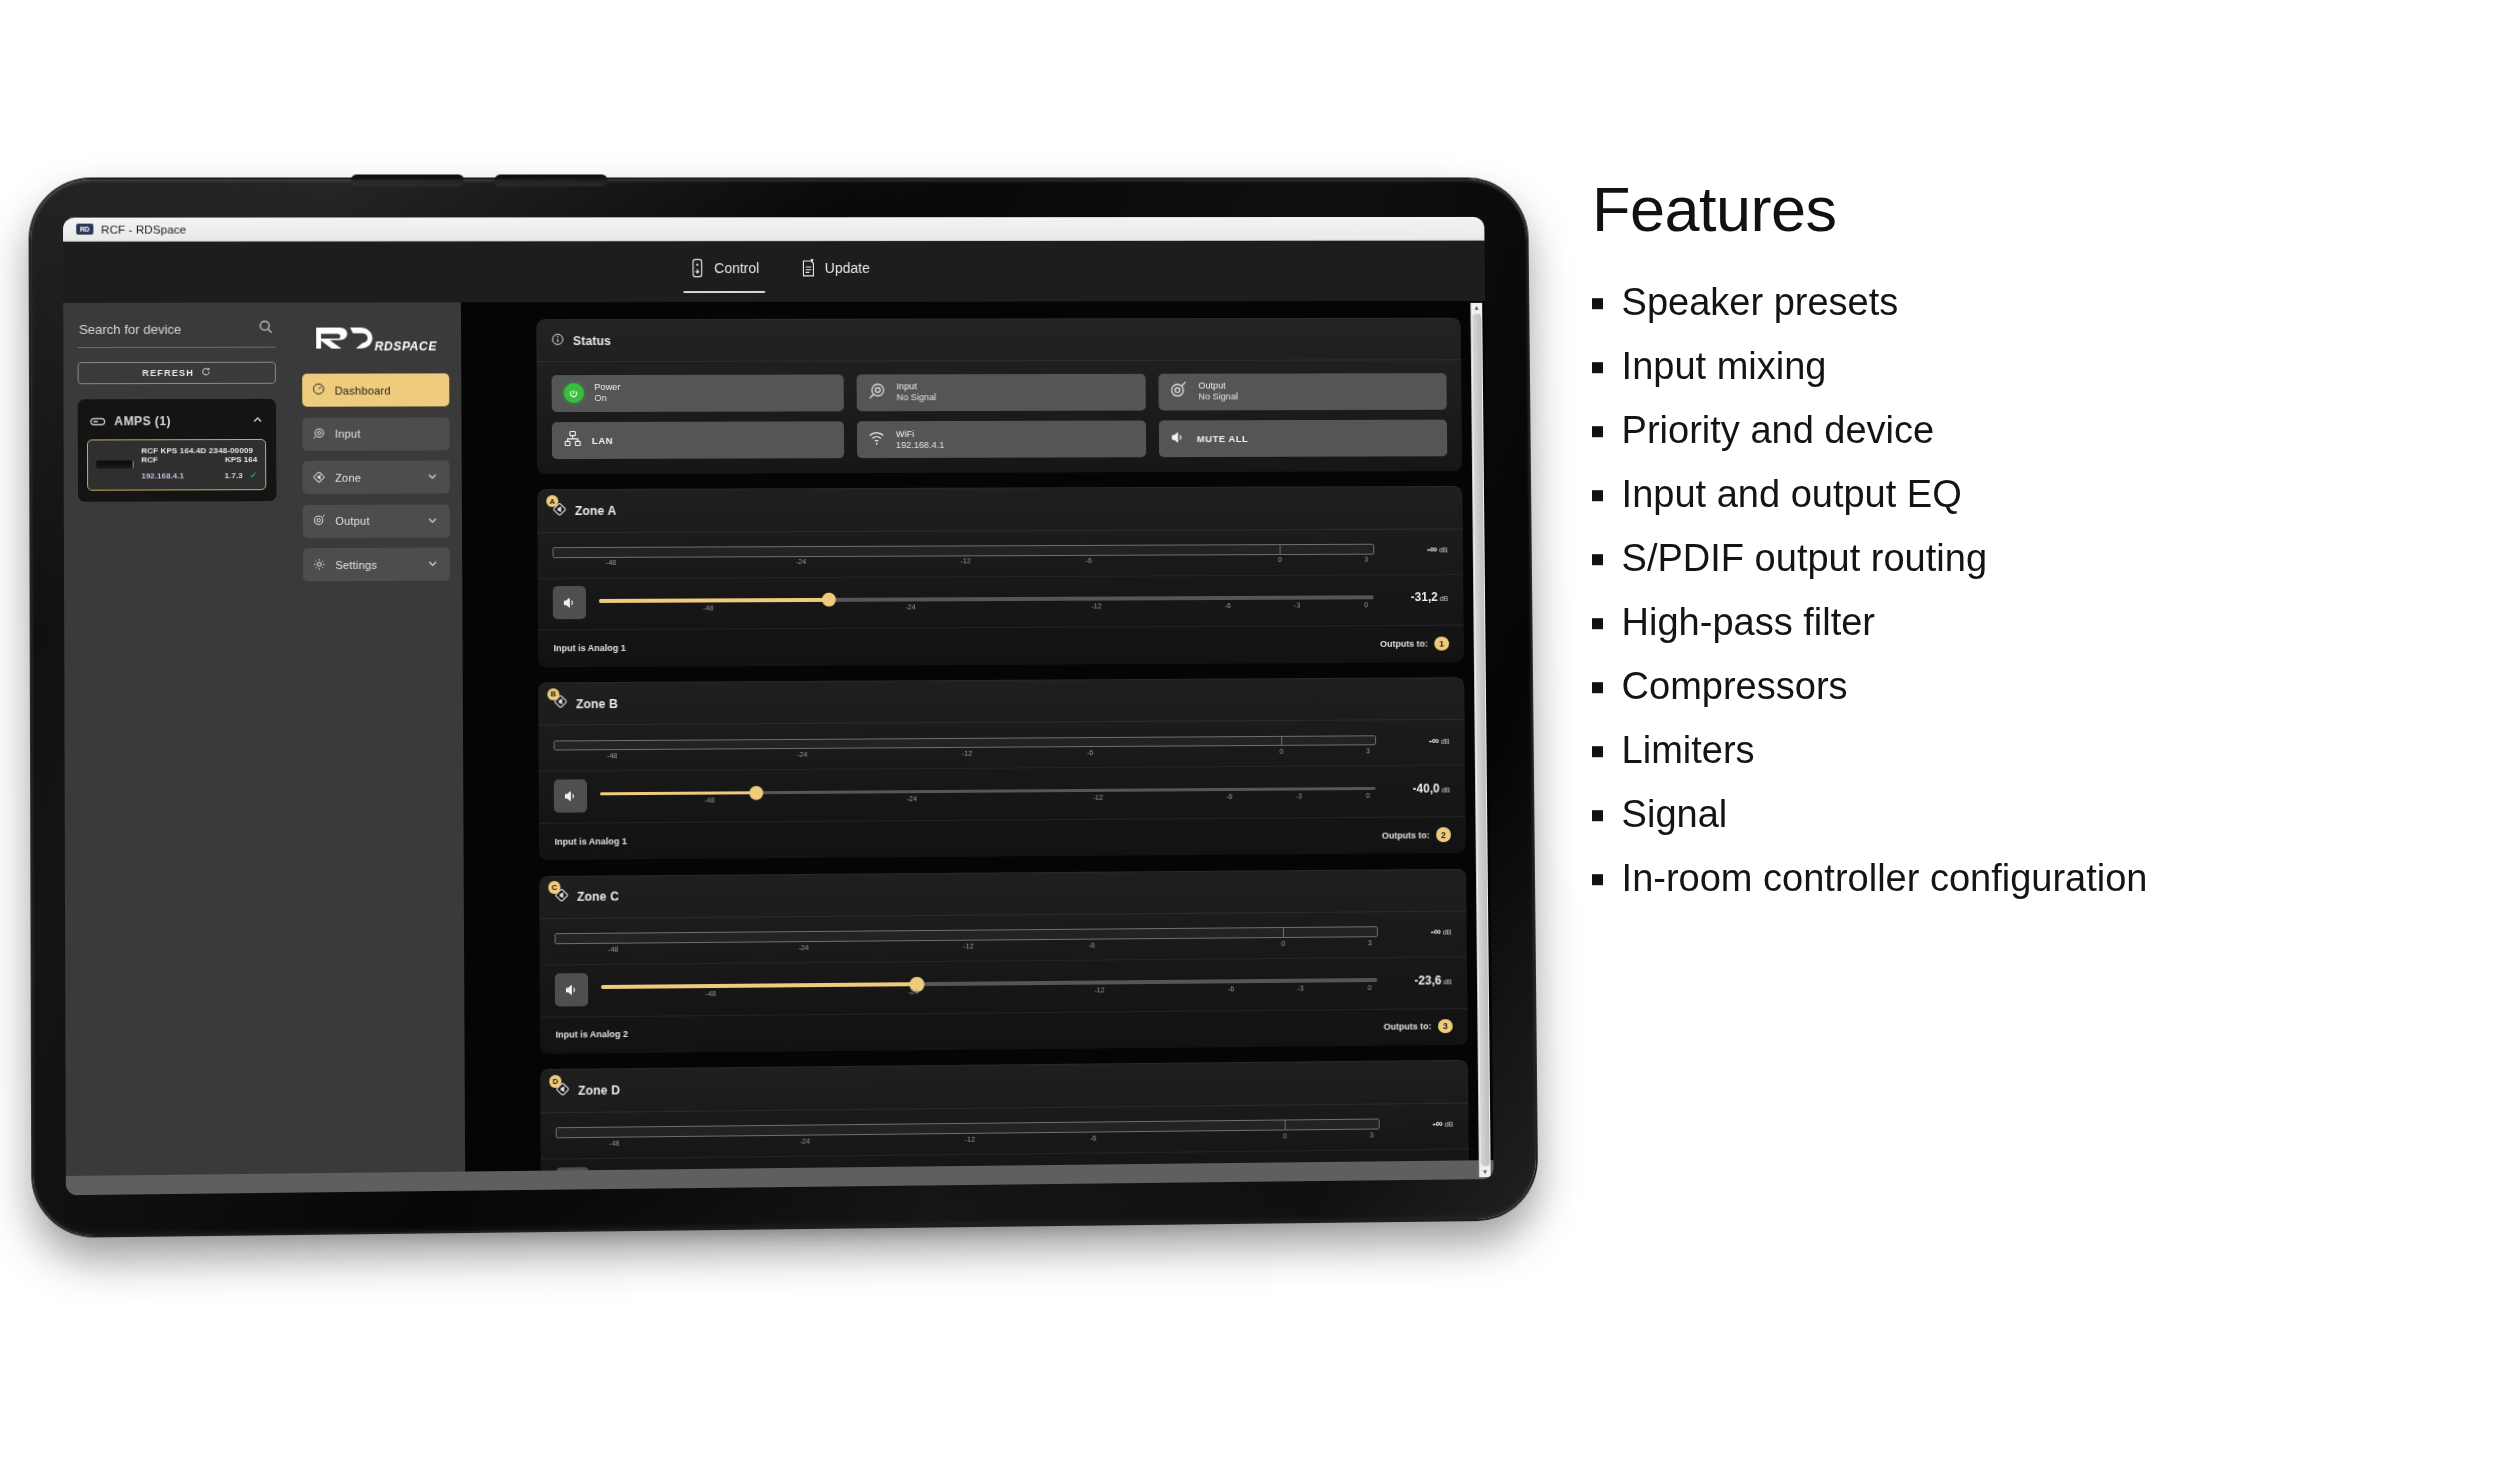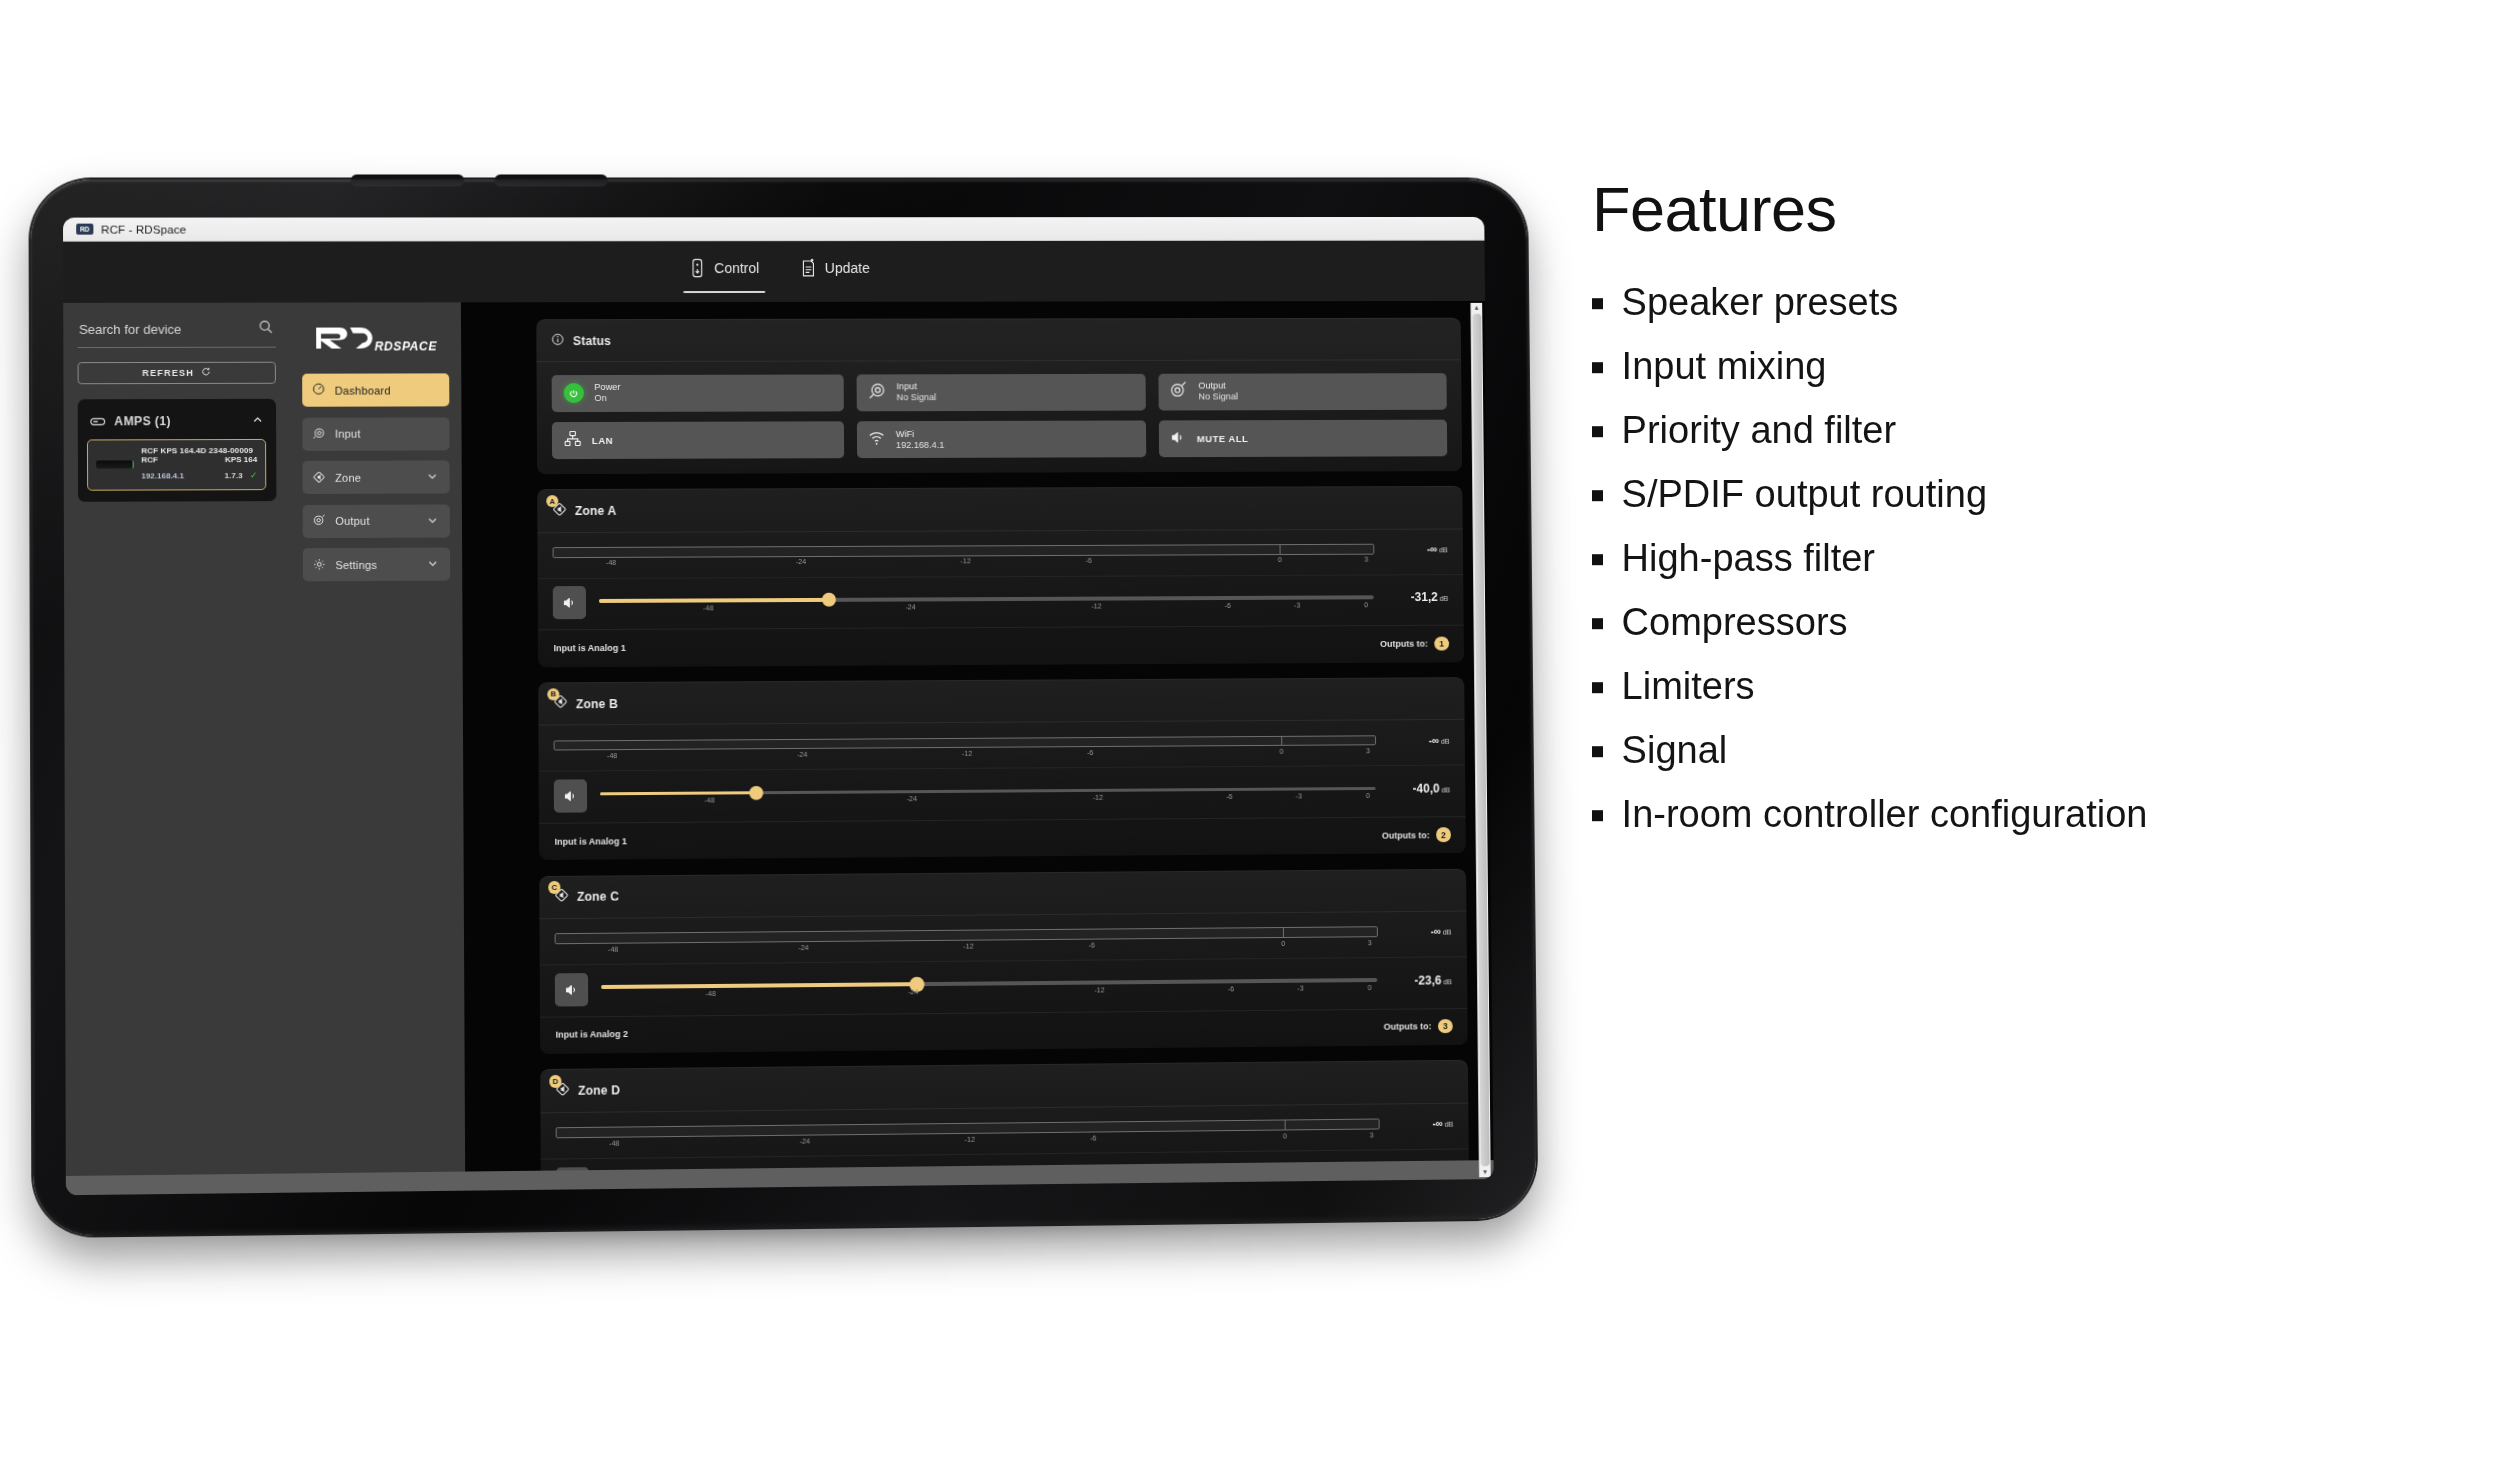--- a/index.html
+++ b/index.html
@@ -1012,21 +1012,25 @@
         <li>
           <span class="bullet"></span>
           <span>Speaker presets</span>
         </li>
         <li>
           <span class="bullet"></span>
           <span>Input mixing</span>
         </li>
         <li>
           <span class="bullet"></span>
-          <span>Priority and filter</span>
+          <span>Priority and device</span>
+        </li>
+        <li>
+          <span class="bullet"></span>
+          <span>Input and output EQ</span>
         </li>
         <li>
           <span class="bullet"></span>
           <span>S/PDIF output routing</span>
         </li>
         <li>
           <span class="bullet"></span>
           <span>High-pass filter</span>
         </li>
         <li>

